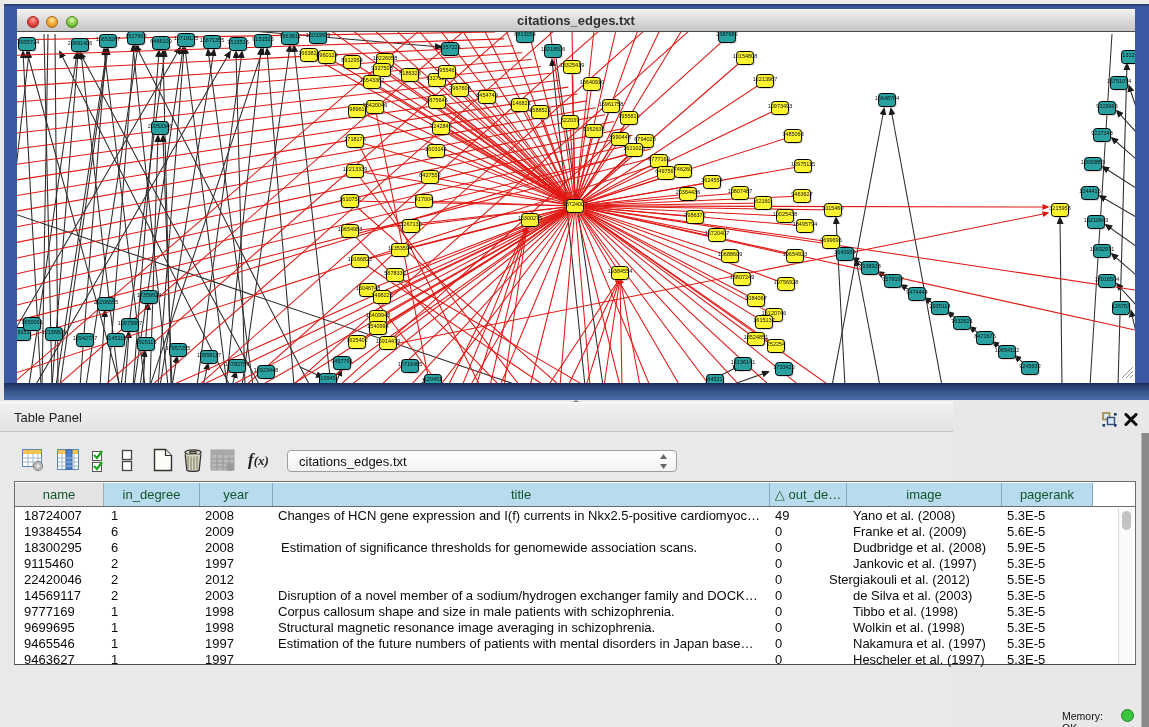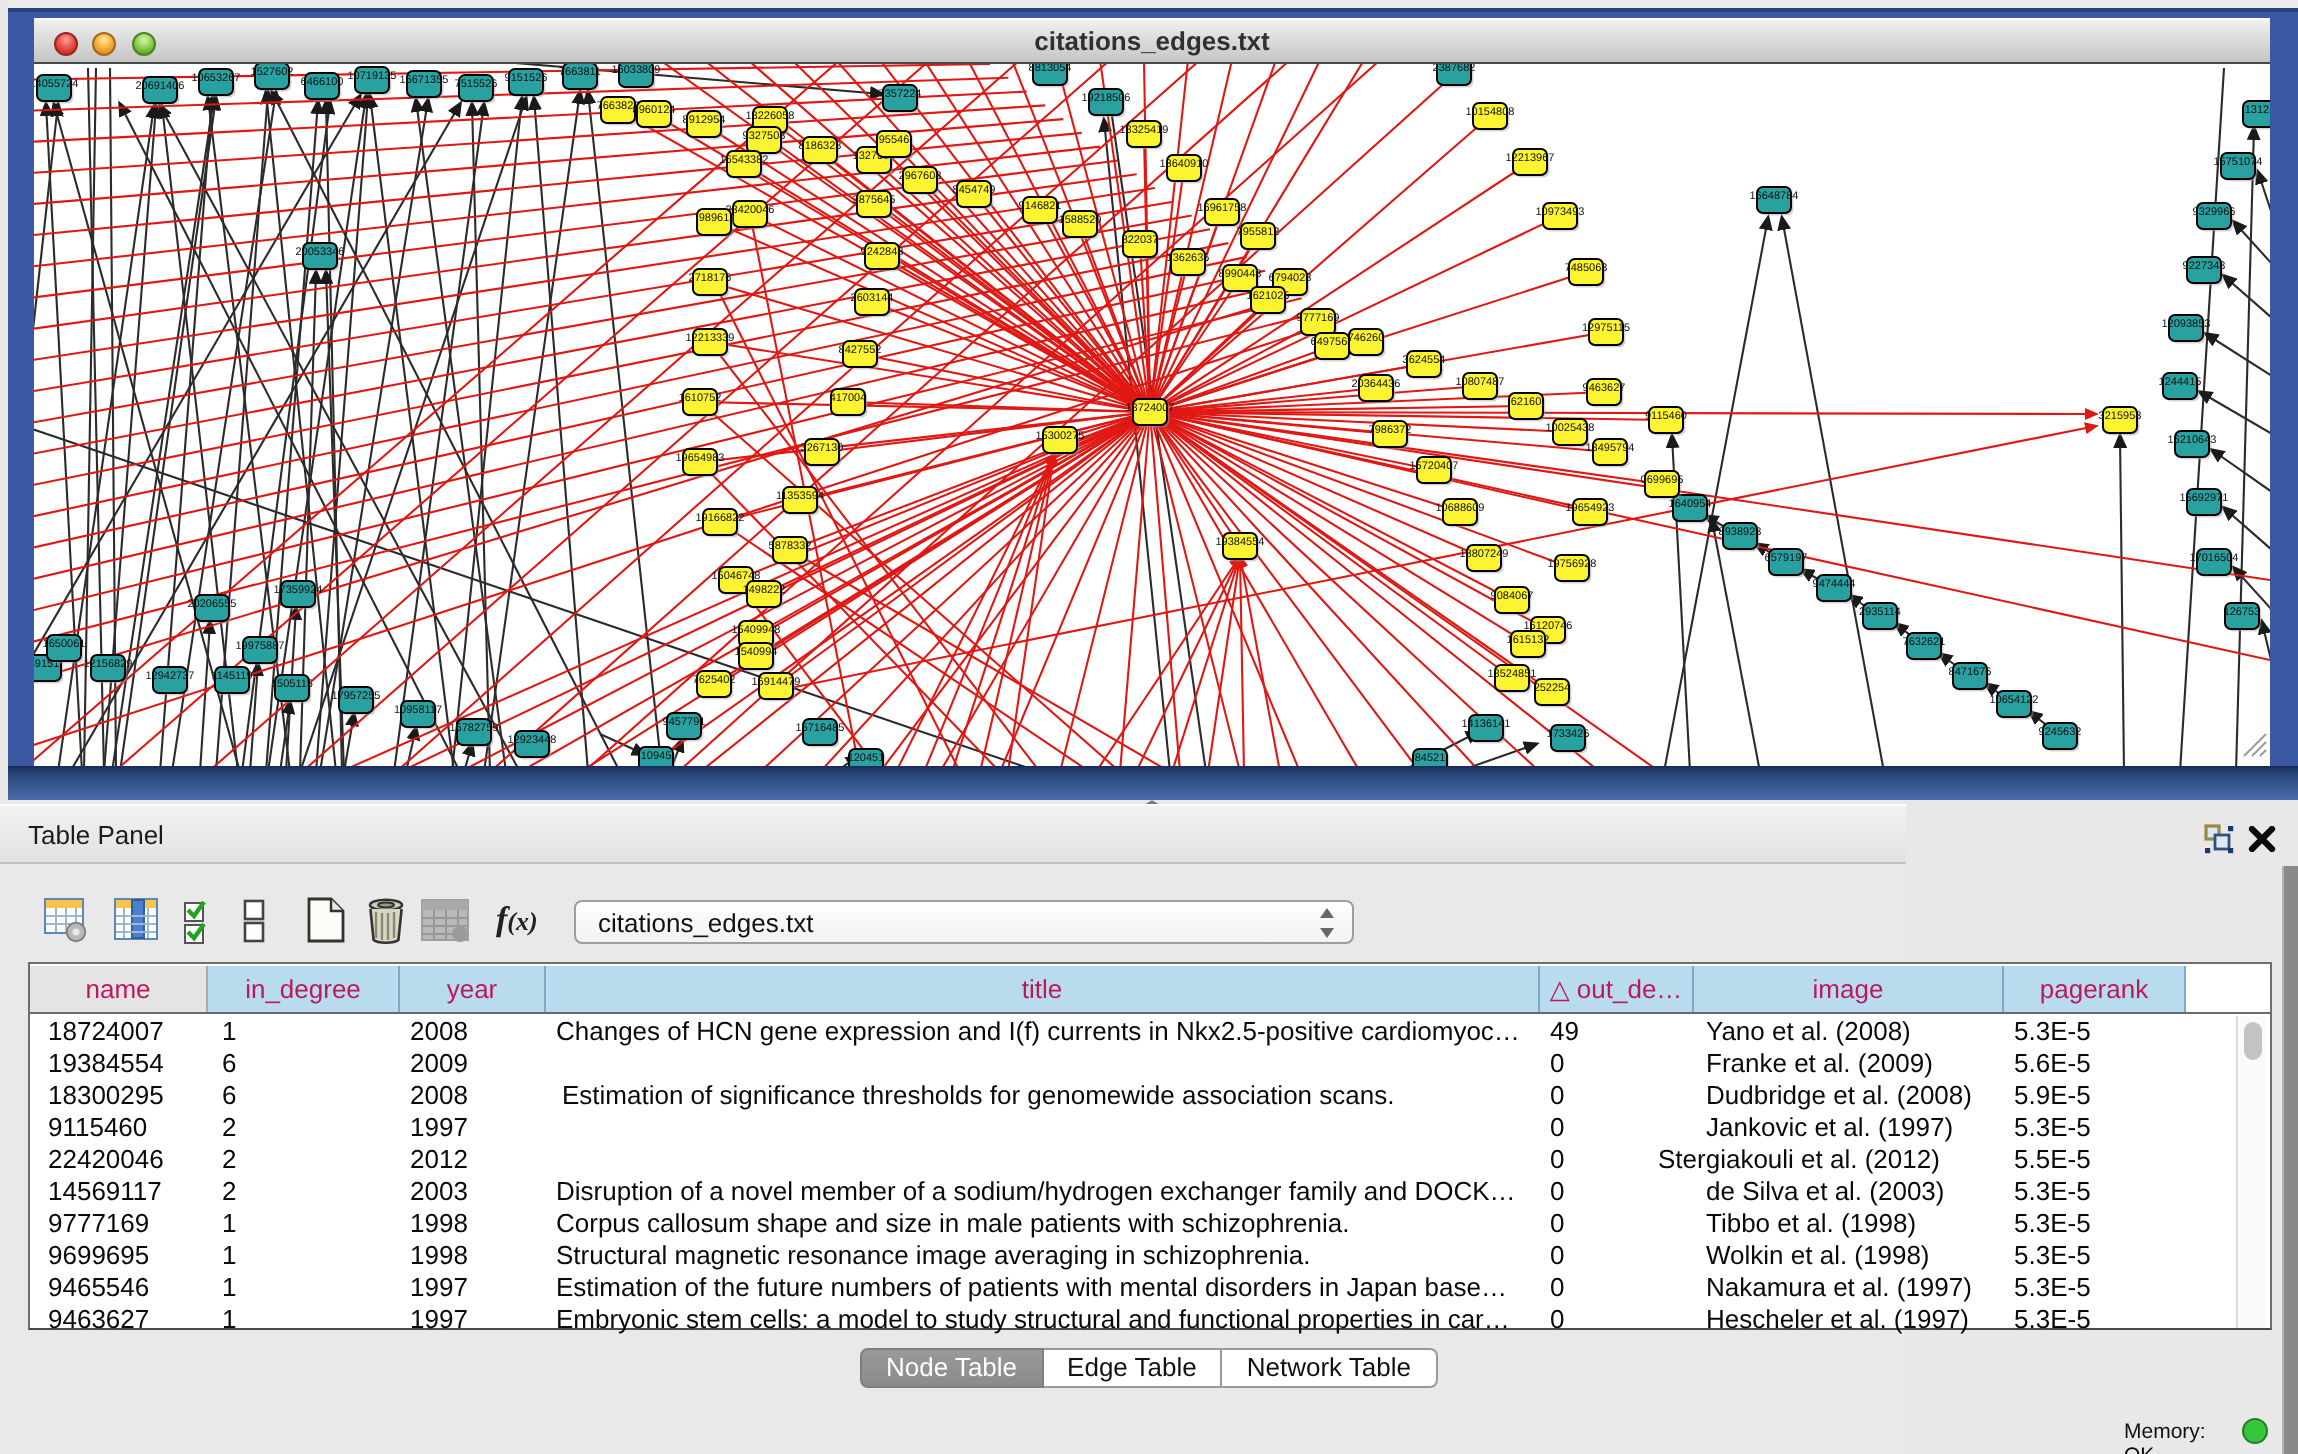--- a/index.html
+++ b/index.html
@@ -27,21 +27,21 @@
 #tphead .t{position:absolute;left:14px;top:7px;font-size:13px;color:#1c1c1c}
 #rstrip{position:absolute;left:1141px;top:33px;width:8px;height:294px;background:#8a8a8c;border-left:1px solid #b5b5b7}
 
 #tbar{position:absolute;left:0;top:40px;width:1135px;height:40px}
 .icon{position:absolute;top:8px}
 #combo{position:absolute;left:287px;top:10px;width:390px;height:22px;background:linear-gradient(180deg,#ffffff 0,#f2f2f2 100%);
   border:1px solid #9e9e9e;border-radius:4px;box-sizing:border-box}
 #combo .lbl{position:absolute;left:11px;top:3px;font-size:13px;color:#111}
 
 #tbl{position:absolute;left:14px;top:81px;width:1122px;height:184px;background:#fff;border:1px solid #6e6e6e;border-bottom:1px solid #4a4a4a;box-sizing:border-box}
-#thead{position:absolute;left:0;top:1px;width:1120px;height:24px;background:#fff;border-bottom:1px solid #6a6a6a;box-sizing:border-box;font-size:13px;color:#be185d}
+#thead{position:absolute;left:0;top:1px;width:1120px;height:24px;background:#fff;border-bottom:1px solid #6a6a6a;box-sizing:border-box;font-size:13px;color:#14532d}
 .hc{position:absolute;top:0;height:23px;line-height:23px;text-align:center;background:#b8dcee;border-right:1px solid #7fa9c4;box-sizing:border-box}
 #hc-name{background:#e4e4e4;border-right:1px solid #aaa}
 .rows{position:absolute;left:0;top:26px;width:1103px;font-size:13px;color:#0a0a0a}
 .row{position:absolute;height:16px;line-height:16px;white-space:nowrap}
 .c{position:absolute;overflow:hidden;text-overflow:clip}
 #vsb{position:absolute;right:2px;top:26px;width:14px;height:156px;background:#fafafa;border-left:1px solid #d8d8d8}
 #vsb .th{position:absolute;left:3px;top:3px;width:9px;height:19px;background:#c3c3c3;border-radius:5px}
 
 #tabs{position:absolute;left:430px;top:274px;height:18px;font-size:13px}
 .tab{float:left;height:18px;line-height:17px;padding:0 12px;background:#fff;border:1px solid #9a9a9a;border-left:none;color:#111}
@@ -868,31 +868,25 @@
           <span class="c" style="left:190px;width:67px">1997</span>
           <span class="c" style="left:263px;width:492px">Estimation of the future numbers of patients with mental disorders in Japan base…</span>
           <span class="c" style="left:760px;width:70px">0</span>
           <span class="c" style="left:838px;width:148px">Nakamura et al. (1997)</span>
           <span class="c" style="left:992px;width:105px">5.3E-5</span>
         </div>
         <div class="row" style="top:144px;width:1103px">
           <span class="c" style="left:9px;width:80px">9463627</span>
           <span class="c" style="left:96px;width:88px">1</span>
           <span class="c" style="left:190px;width:67px">1997</span>
-          <span class="c" style="left:263px;width:492px">Embryonic stem cells: a model to study structural and functional properties in car…</span>
           <span class="c" style="left:760px;width:70px">0</span>
           <span class="c" style="left:838px;width:148px">Hescheler et al. (1997)</span>
           <span class="c" style="left:992px;width:105px">5.3E-5</span>
         </div>
       </div>
     <div id="vsb">
         <div class="th"></div>
       </div>
-  </div>
-  <div id="tabs">
-    <div class="tab sel">Node Table</div>
-      <div class="tab">Edge Table</div>
-      <div class="tab last">Network Table</div>
   </div>
   <div id="mem">Memory: OK</div>
   <div id="memdot"></div>
   <div id="rstrip"></div>
 </div>
 
 </body></html>

